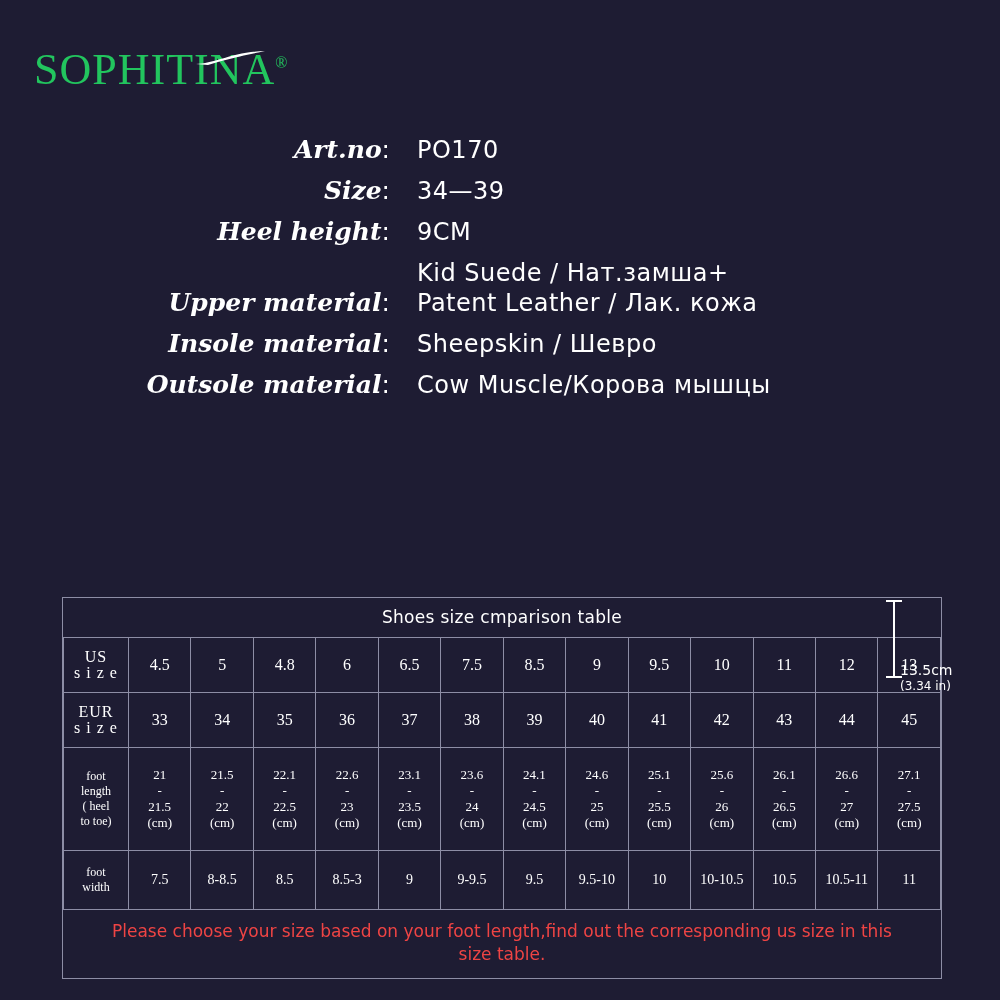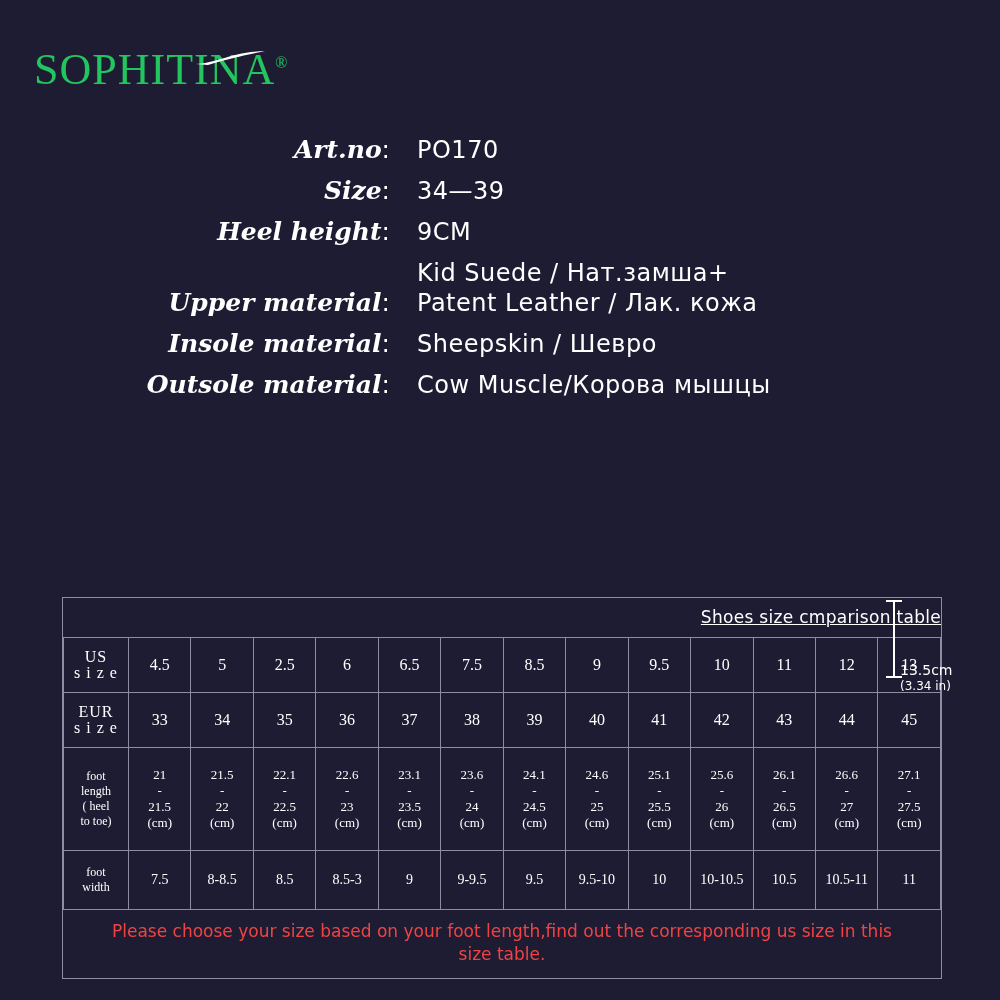--- a/index.html
+++ b/index.html
@@ -84,26 +84,25 @@
 
   
   .table-wrap {
     position: absolute;
     left: 62px;
     top: 597px;
     width: 878px;
     border: 1px solid #8d8da5;
   }
   .table-title {
-    text-align: right;
+    text-align: center;
     font-size: 17px;
     padding: 9px 0 10px 0;
     color: #ffffff;
     letter-spacing: 0.3px;
-    text-decoration: underline;
   }
   table.size-table {
     width: 100%;
     border-collapse: collapse;
     table-layout: fixed;
   }
   table.size-table td {
     border: 1px solid #8d8da5;
     color: #ffffff;
     text-align: center;
@@ -226,21 +225,21 @@
 </div>
 
 <div class="table-wrap">
   <div class="table-title">Shoes size cmparison table</div>
   <table class="size-table">
     <tbody id="table-body">
         <tr class="r-us">
           <td class="rowhead">US<br>s i z e</td>
           <td>4.5</td>
           <td>5</td>
-          <td>2.5</td>
+          <td>4.8</td>
           <td>6</td>
           <td>6.5</td>
           <td>7.5</td>
           <td>8.5</td>
           <td>9</td>
           <td>9.5</td>
           <td>10</td>
           <td>11</td>
           <td>12</td>
           <td>13</td>

